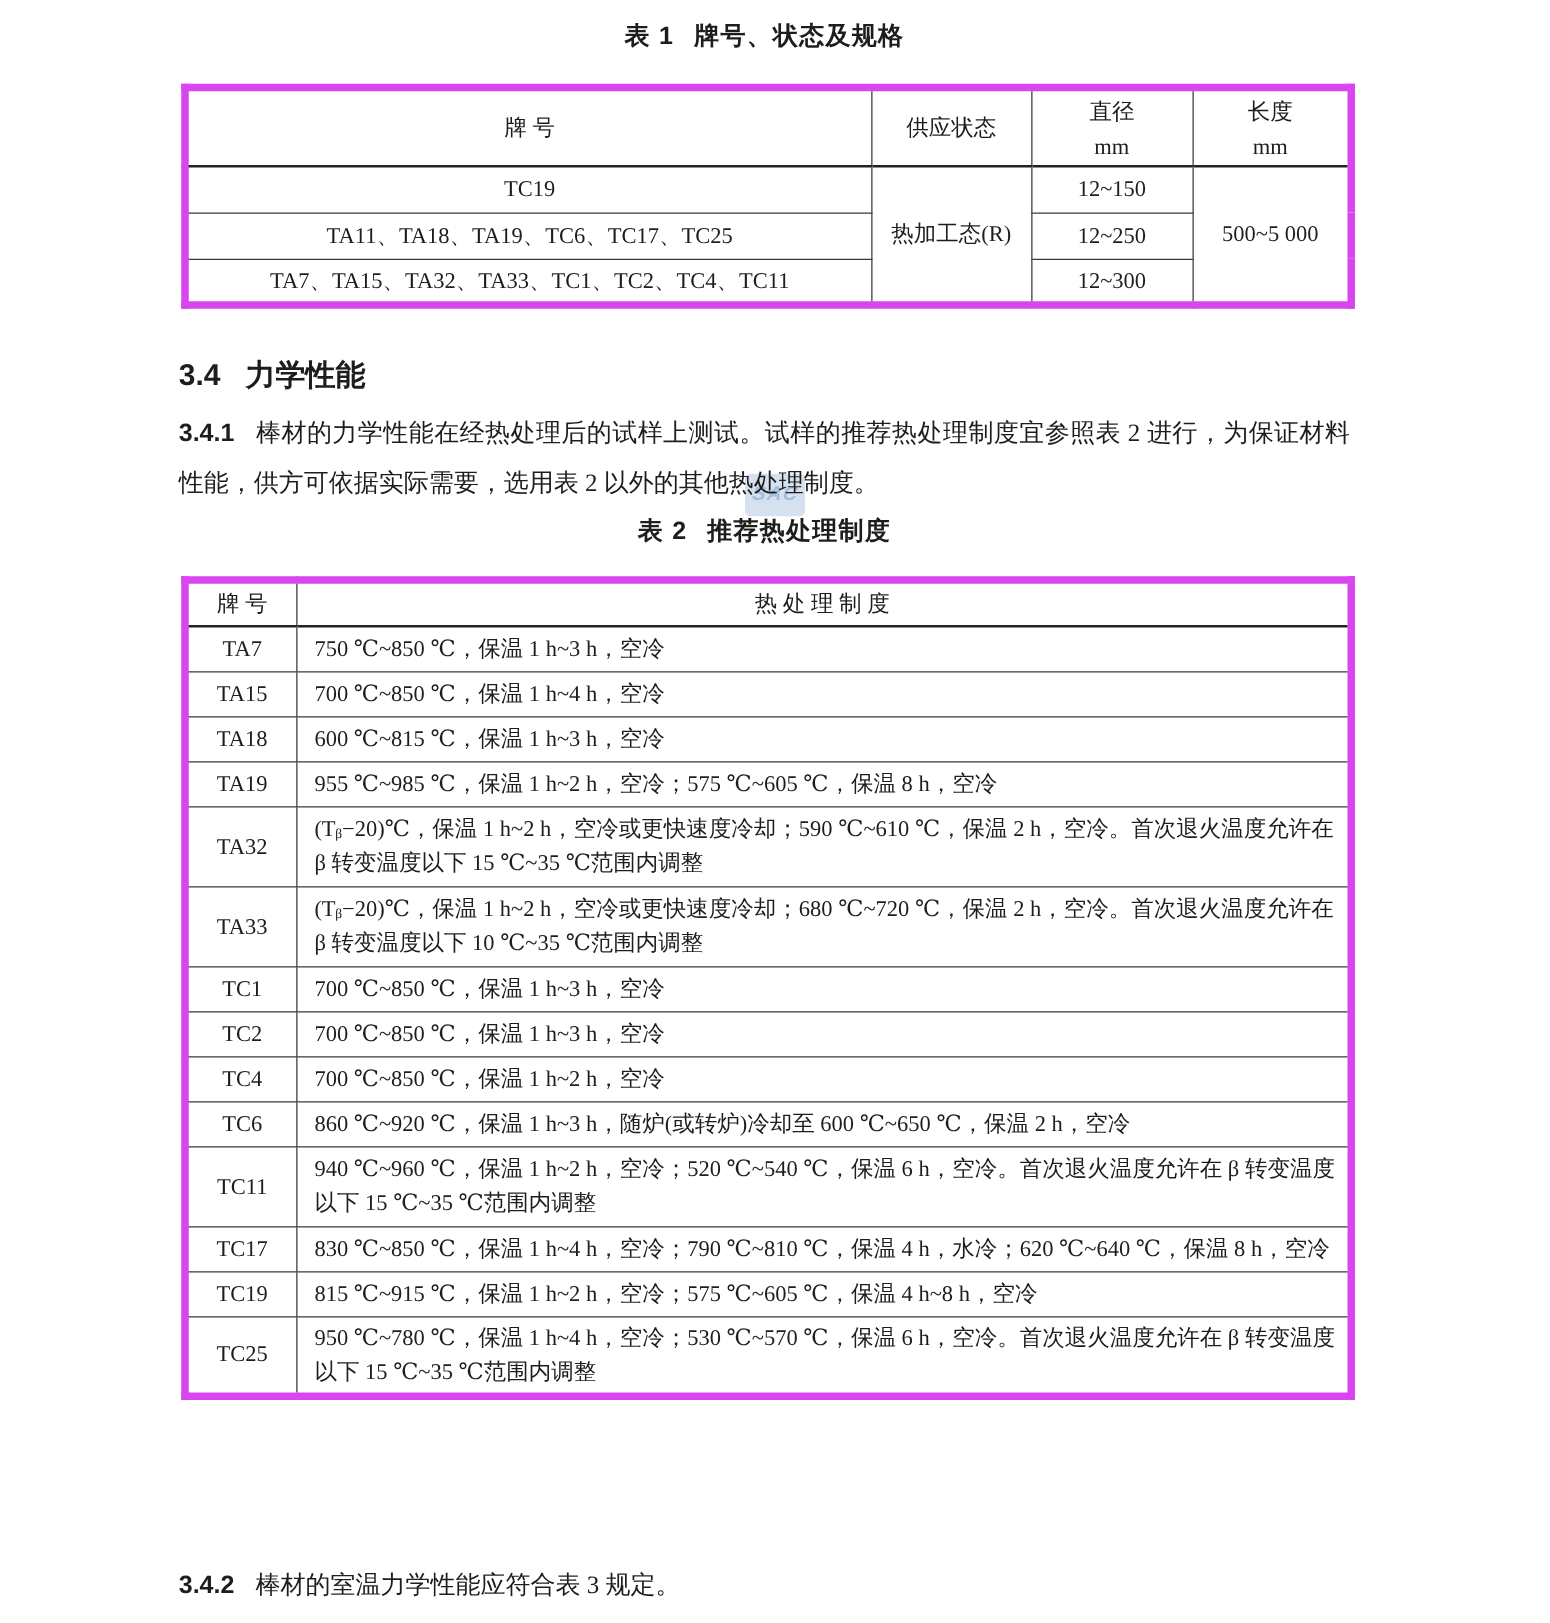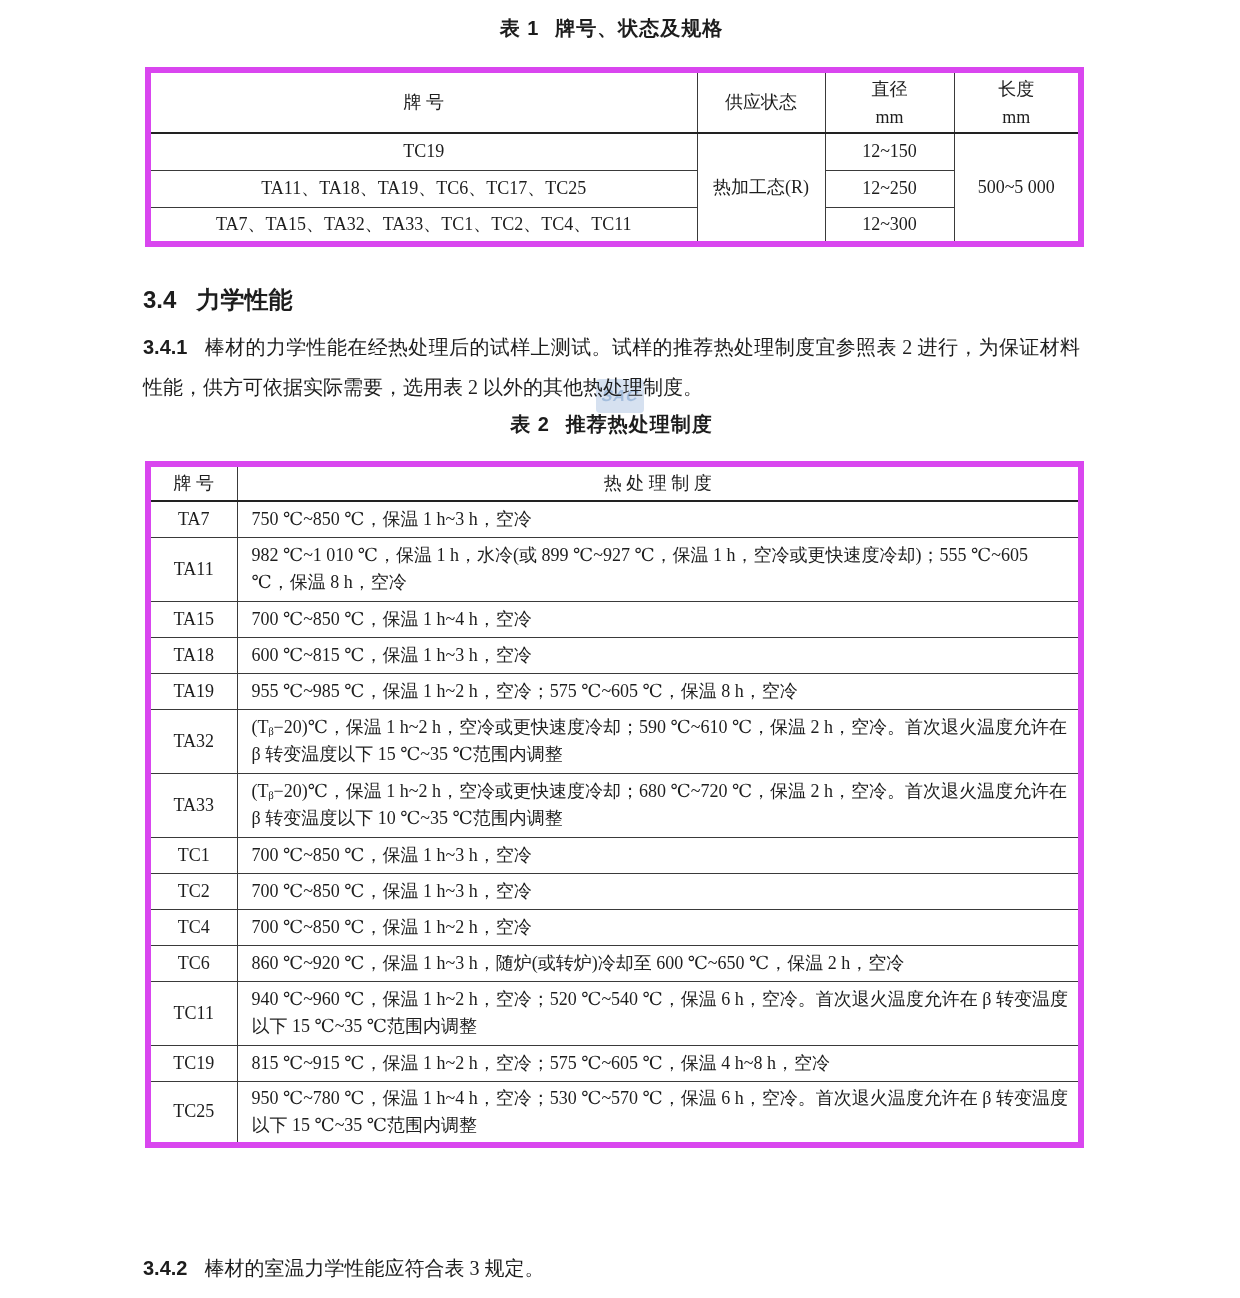--- a/index.html
+++ b/index.html
@@ -144,24 +144,20 @@
     </colgroup>
     <tbody>
         <tr class="head">
       <th>牌 号</th>
       <th>热 处 理 制 度</th>
     </tr>
     <tr class="s">
       <td>TA7</td>
       <td class="regime">750 ℃~850 ℃，保温 1 h~3 h，空冷</td>
     </tr>
-    <tr class="d">
-      <td>TA11</td>
-      <td class="regime">982 ℃~1 010 ℃，保温 1 h，水冷(或 899 ℃~927 ℃，保温 1 h，空冷或更快速度冷却)；555 ℃~605 ℃，保温 8 h，空冷</td>
-    </tr>
     <tr class="s">
       <td>TA15</td>
       <td class="regime">700 ℃~850 ℃，保温 1 h~4 h，空冷</td>
     </tr>
     <tr class="s">
       <td>TA18</td>
       <td class="regime">600 ℃~815 ℃，保温 1 h~3 h，空冷</td>
     </tr>
     <tr class="s">
       <td>TA19</td>
@@ -189,20 +185,24 @@
     </tr>
     <tr class="s">
       <td>TC6</td>
       <td class="regime">860 ℃~920 ℃，保温 1 h~3 h，随炉(或转炉)冷却至 600 ℃~650 ℃，保温 2 h，空冷</td>
     </tr>
     <tr class="d">
       <td>TC11</td>
       <td class="regime">940 ℃~960 ℃，保温 1 h~2 h，空冷；520 ℃~540 ℃，保温 6 h，空冷。首次退火温度允许在 β 转变温度以下 15 ℃~35 ℃范围内调整</td>
     </tr>
     <tr class="s">
+      <td>TC17</td>
+      <td class="regime">830 ℃~850 ℃，保温 1 h~4 h，空冷；790 ℃~810 ℃，保温 4 h，水冷；620 ℃~640 ℃，保温 8 h，空冷</td>
+    </tr>
+    <tr class="s">
       <td>TC19</td>
       <td class="regime">815 ℃~915 ℃，保温 1 h~2 h，空冷；575 ℃~605 ℃，保温 4 h~8 h，空冷</td>
     </tr>
     <tr class="d">
       <td>TC25</td>
       <td class="regime">950 ℃~780 ℃，保温 1 h~4 h，空冷；530 ℃~570 ℃，保温 6 h，空冷。首次退火温度允许在 β 转变温度以下 15 ℃~35 ℃范围内调整</td>
     </tr>
   </tbody>
     </table>
 

